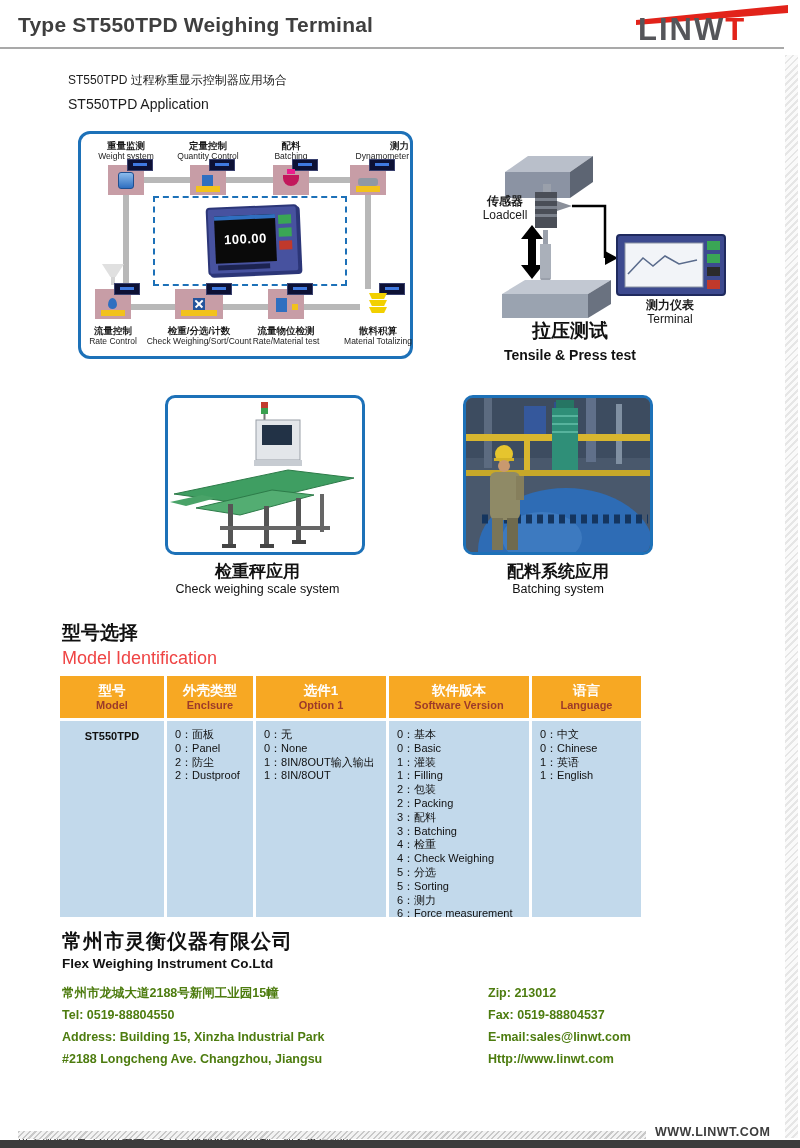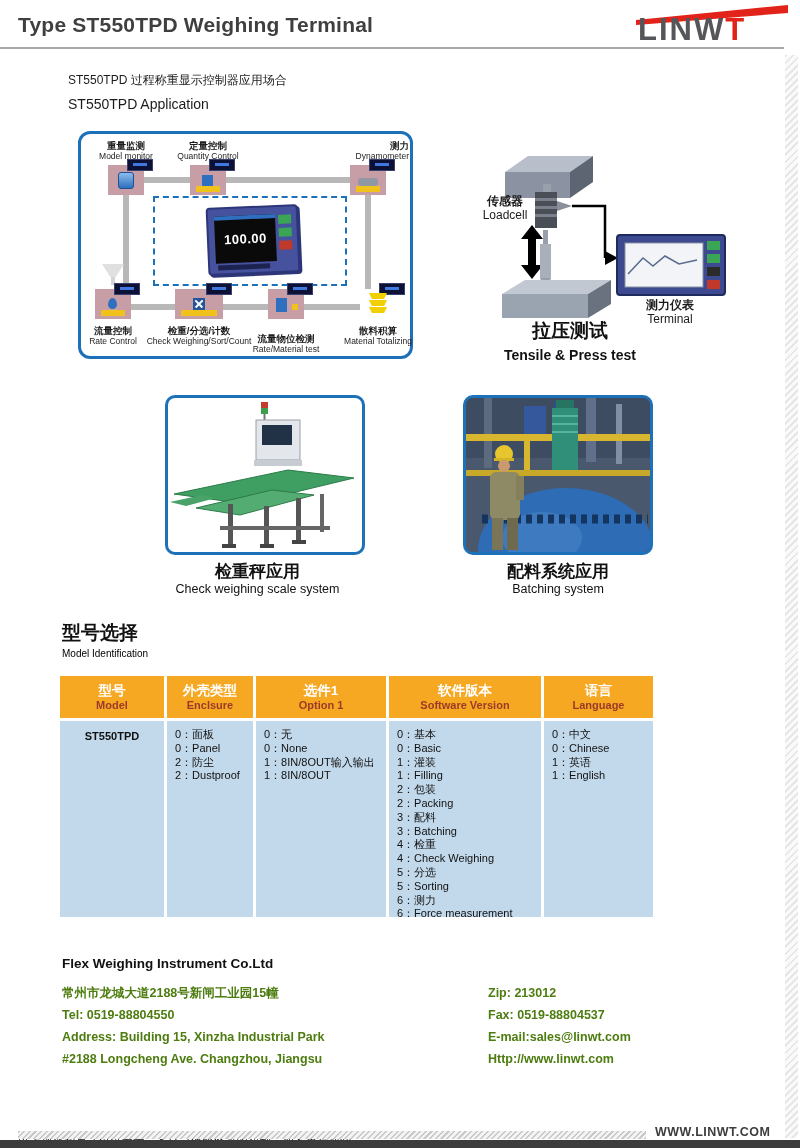--- a/index.html
+++ b/index.html
@@ -67,21 +67,21 @@
   .cap-zh{font-size:19px;font-weight:bold;color:#111;}
   .cap-en{font-size:14px;font-weight:bold;color:#111;}
 
   
   .photo-box{border:3px solid #1d71b8;border-radius:10px;overflow:hidden;background:#fff;box-sizing:border-box;}
   .ph-cap-zh{font-size:17px;font-weight:bold;color:#111;text-align:center;}
   .ph-cap-en{font-size:12.5px;color:#111;text-align:center;}
 
   
   .s2-zh{left:62px;top:620px;font-size:19px;font-weight:bold;color:#111;}
-  .s2-en{left:62px;top:648px;font-size:10px;color:#000000;}
+  .s2-en{left:62px;top:648px;font-size:18px;color:#ef4444;}
   .mtable{left:60px;top:676px;width:686px;display:flex;gap:3px;}
   .mcol{display:flex;flex-direction:column;gap:3px;}
   .mhead{background:#f7a823;height:42px;display:flex;flex-direction:column;align-items:center;justify-content:center;}
   .hz{font-size:13.5px;font-weight:bold;color:#ffffff;line-height:17px;}
   .he{font-size:11px;font-weight:bold;color:#9c3a2a;line-height:13px;}
   .mbody{background:#c2d9eb;height:196px;padding:7px 8px;font-size:11px;line-height:13.8px;color:#111;box-sizing:border-box;}
   .mbody div{white-space:nowrap;}
   .model-val{text-align:center;font-weight:bold;padding-top:9px;}
   .dots{font-weight:bold;letter-spacing:1px;}
   .eth{margin-top:3px;}
@@ -119,37 +119,48 @@
   <div class="abs s1-en">ST550TPD Application</div>
 
   <div class="abs app-box">
     <div class="gline" style="left:45px;top:43px;width:242px;height:6px;"></div>
     <div class="gline" style="left:32px;top:170px;width:251px;height:6px;"></div>
     <div class="gline" style="left:42px;top:43px;width:6px;height:133px;"></div>
     <div class="gline" style="left:284px;top:43px;width:6px;height:133px;"></div>
 
     <div class="station" style="left:6px;top:6px;width:78px;">
       <div class="st-zh">重量监测</div>
-      <div class="st-en">Model monitor</div>
+      <div class="st-en">Weight system</div>
       <div class="pinkbox">
         <div class="chip">
             <div class="chip-bar"></div>
           </div>
         <div class="ic-tank"></div>
       </div>
     </div>
     <div class="station" style="left:88px;top:6px;width:78px;">
       <div class="st-zh">定量控制</div>
       <div class="st-en">Quantity Control</div>
       <div class="pinkbox">
         <div class="chip">
             <div class="chip-bar"></div>
           </div>
         <div class="ic-base"></div>
         <div class="ic-bluebox"></div>
+      </div>
+    </div>
+    <div class="station" style="left:171px;top:6px;width:78px;">
+      <div class="st-zh">配料</div>
+      <div class="st-en">Batching</div>
+      <div class="pinkbox">
+        <div class="chip">
+            <div class="chip-bar"></div>
+          </div>
+        <div class="ic-bowl-top"></div>
+        <div class="ic-bowl"></div>
       </div>
     </div>
     <div class="station" style="left:246px;top:6px;width:82px;text-align:right;">
       <div class="st-zh">测力</div>
       <div class="st-en">Dynamometer</div>
       <div class="pinkbox">
         <div class="chip">
             <div class="chip-bar"></div>
           </div>
         <div class="ic-base"></div>
@@ -185,21 +196,21 @@
       <div class="st-en">Check Weighing/Sort/Count</div>
     </div>
     <div class="station station-bot" style="left:159px;top:155px;width:92px;">
       <div class="pinkbox">
         <div class="chip">
             <div class="chip-bar"></div>
           </div>
         <div class="ic-bluebox" style="left:8px;bottom:7px;height:14px;"></div>
         <div class="ic-ybit"></div>
       </div>
-      <div class="st-zh" style="margin-top:14px;">流量物位检测</div>
+      <div class="st-zh" style="margin-top:6px;">流量物位检测</div>
       <div class="st-en">Rate/Material test</div>
     </div>
     <div class="station station-bot" style="left:257px;top:155px;width:80px;">
       <div class="pinkbox whitebox" style="display:block;padding-top:3px;box-sizing:border-box;">
         <div class="chip">
             <div class="chip-bar"></div>
           </div>
         <div class="ic-hopper"></div>
         <div class="ic-hopper"></div>
         <div class="ic-hopper"></div>
@@ -354,21 +365,21 @@
         <div class="hz">选件1</div>
         <div class="he">Option 1</div>
       </div>
       <div class="mbody">
         <div>0：无</div>
         <div>0：None</div>
         <div>1：8IN/8OUT输入输出</div>
         <div>1：8IN/8OUT</div>
       </div>
     </div>
-    <div class="mcol" style="width:152px;">
+    <div class="mcol" style="width:140px;">
       <div class="mhead">
         <div class="hz">软件版本</div>
         <div class="he">Software Version</div>
       </div>
       <div class="mbody">
         <div>0：基本</div>
         <div>0：Basic</div>
         <div>1：灌装</div>
         <div>1：Filling</div>
         <div>2：包装</div>
@@ -390,20 +401,21 @@
       </div>
       <div class="mbody">
         <div>0：中文</div>
         <div>0：Chinese</div>
         <div>1：英语</div>
         <div>1：English</div>
       </div>
     </div>
   </div>
 
+  <div class="abs co-zh">常州市灵衡仪器有限公司</div>
   <div class="abs co-en">Flex Weighing Instrument Co.Ltd</div>
   <div class="abs contact contact-left">
     <div>常州市龙城大道2188号新闸工业园15幢</div>
     <div>Tel: 0519-88804550</div>
     <div>Address: Building 15, Xinzha Industrial Park</div>
     <div>#2188 Longcheng Ave. Changzhou, Jiangsu</div>
   </div>
   <div class="abs contact contact-right">
     <div>Zip: 213012</div>
     <div>Fax: 0519-88804537</div>

